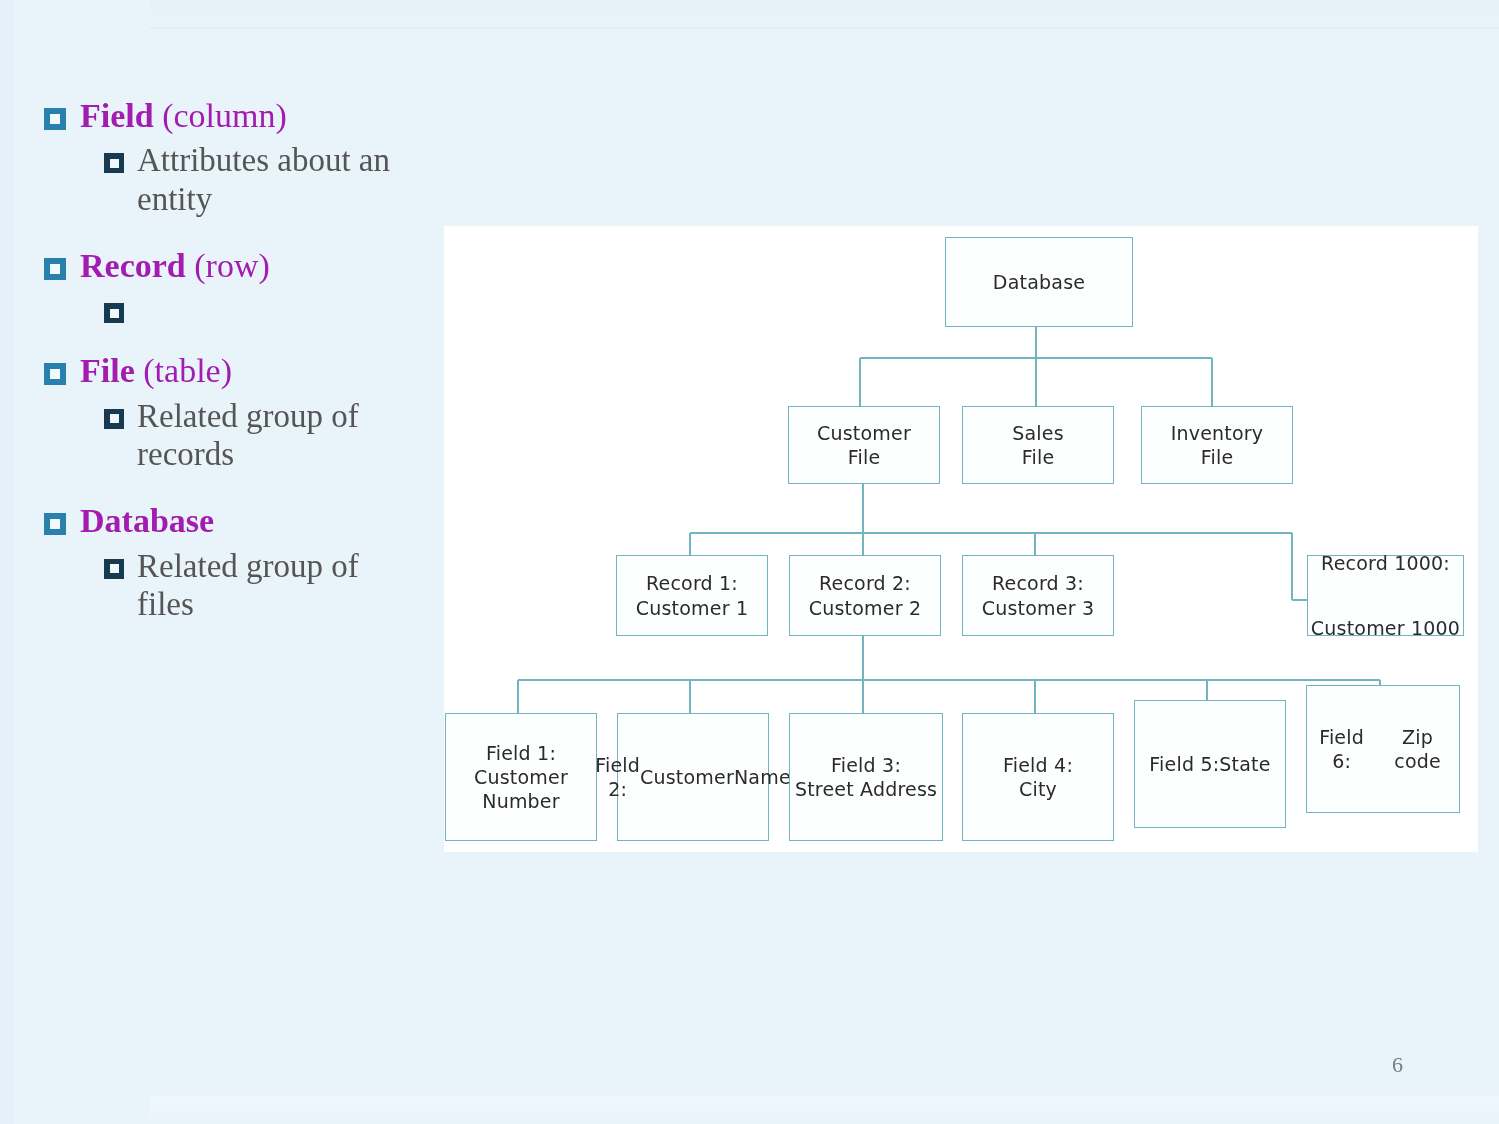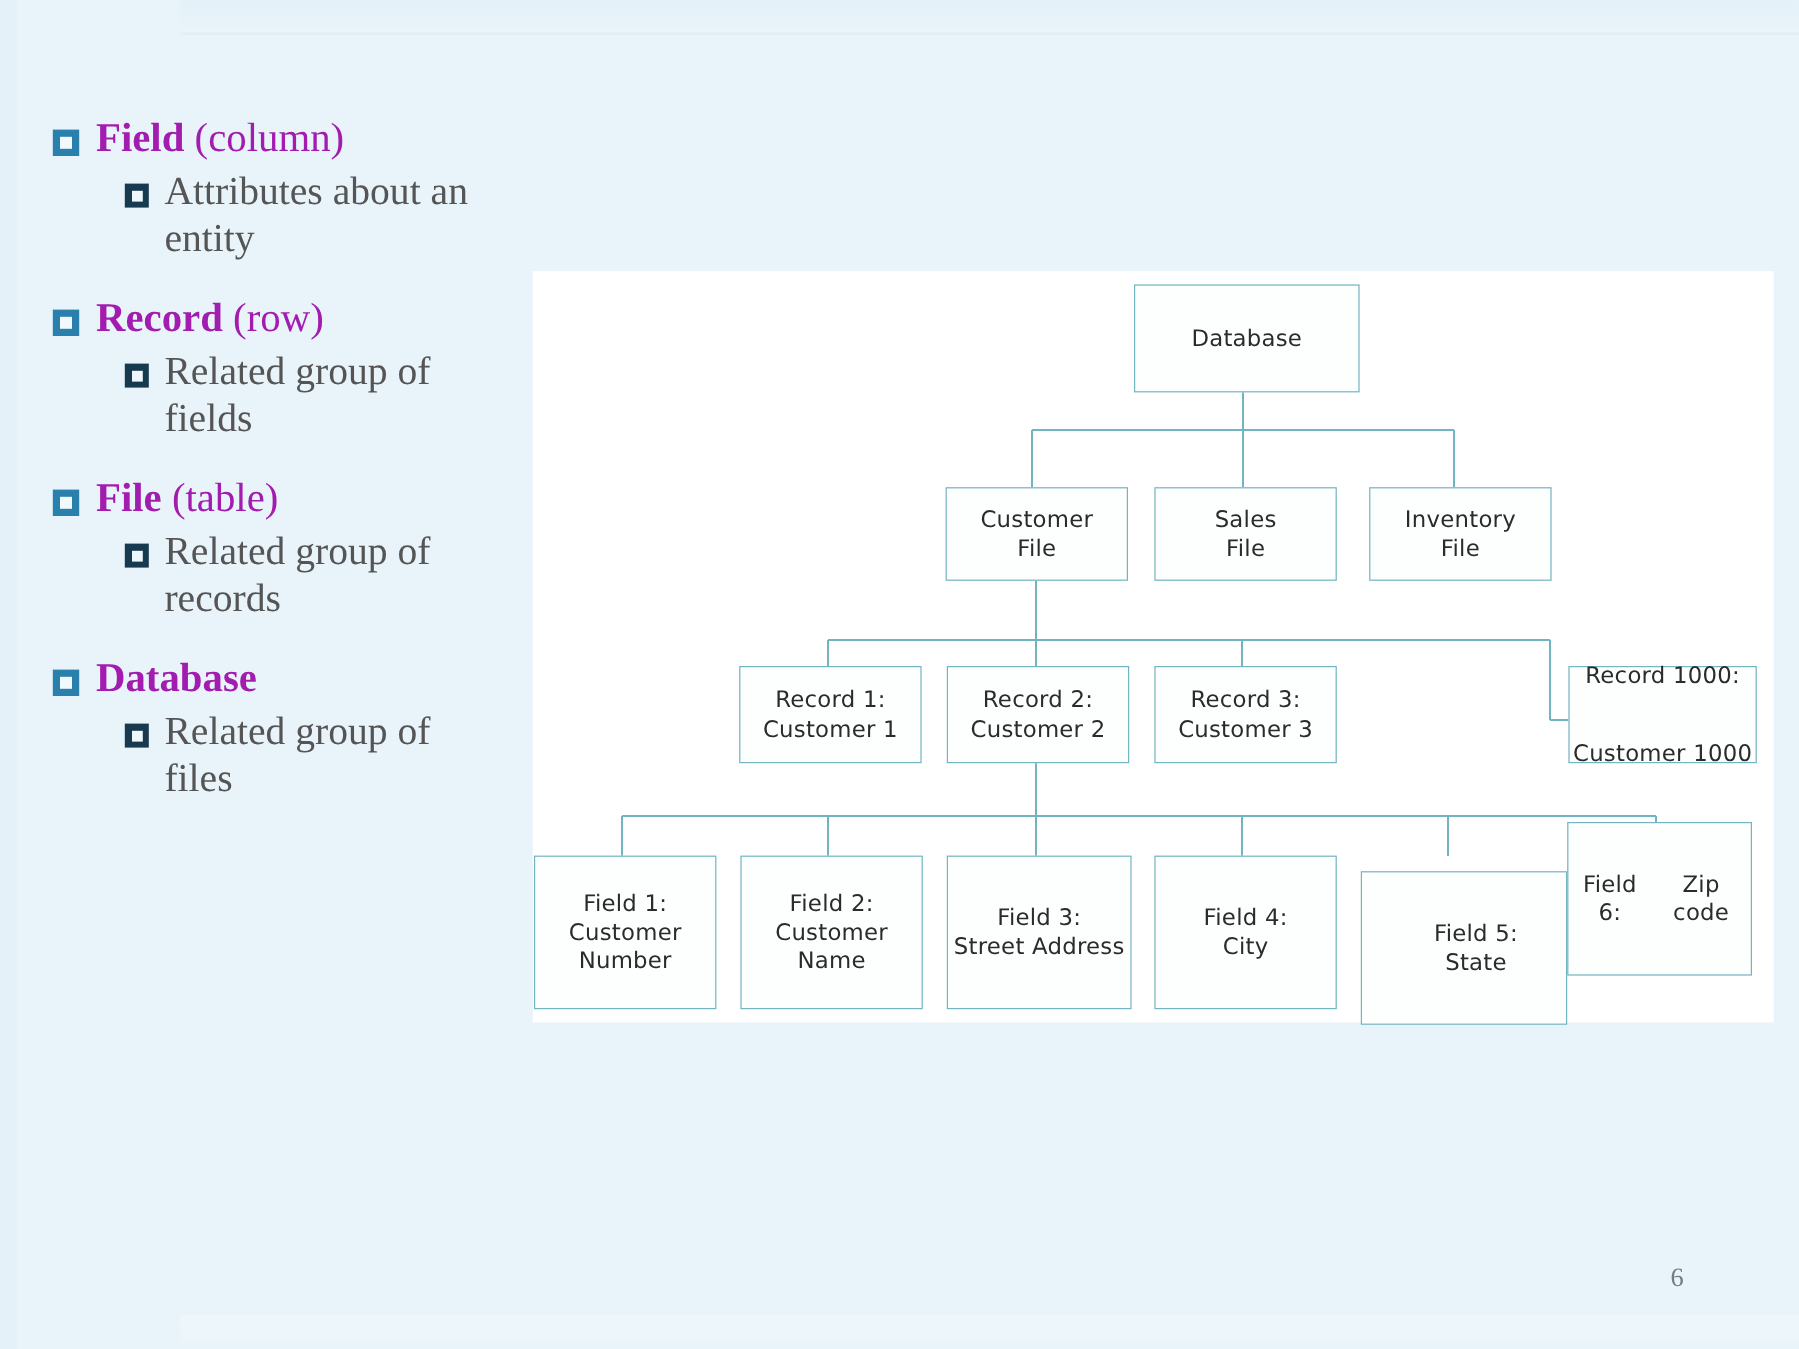--- a/index.html
+++ b/index.html
@@ -79,21 +79,20 @@
       </span>
     <div class="t1">
       <b>Record</b><span> (row)</span>
     </div>
   </div>
 
   <div class="b2">
     <span class="sq2">
         <i></i>
       </span>
-    <div class="t2">Related group of fields</div>
   </div>
 
   <div class="gap"></div>
 
   <div class="b1">
     <span class="sq1">
         <i></i>
       </span>
     <div class="t1">
       <b>File</b><span> (table)</span>
@@ -188,34 +187,34 @@
   <div class="dbox" style="left:863px;top:329px;width:155px;height:79px;flex-direction:column;gap:41px;">
     <span>Record 1000:</span>
     <span>Customer 1000</span>
   </div>
 
   <div class="dbox" style="left:1px;top:487px;width:150px;height:126px;flex-direction:column;">
     <span>Field 1:</span>
     <span>Customer</span>
     <span>Number</span>
   </div>
-  <div class="dbox" style="left:173px;top:487px;width:150px;height:126px;flex-direction:column;">
+  <div class="dbox" style="left:173px;top:487px;width:150px;height:126px;flex-direction:row;">
     <span>Field 2:</span>
     <span>Customer</span>
     <span>Name</span>
   </div>
   <div class="dbox" style="left:345px;top:487px;width:152px;height:126px;flex-direction:column;">
     <span>Field 3:</span>
     <span>Street Address</span>
   </div>
   <div class="dbox" style="left:518px;top:487px;width:150px;height:126px;flex-direction:column;">
     <span>Field 4:</span>
     <span>City</span>
   </div>
-  <div class="dbox" style="left:690px;top:500px;width:150px;height:126px;flex-direction:column;padding-left:20px;">
+  <div class="dbox" style="left:690px;top:474px;width:150px;height:126px;flex-direction:row;">
     <span>Field 5:</span>
     <span>State</span>
   </div>
   <div class="dbox" style="left:862px;top:459px;width:152px;height:126px;flex-direction:row;">
     <span>Field 6:</span>
     <span>Zip code</span>
   </div>
 
 </div>
 

